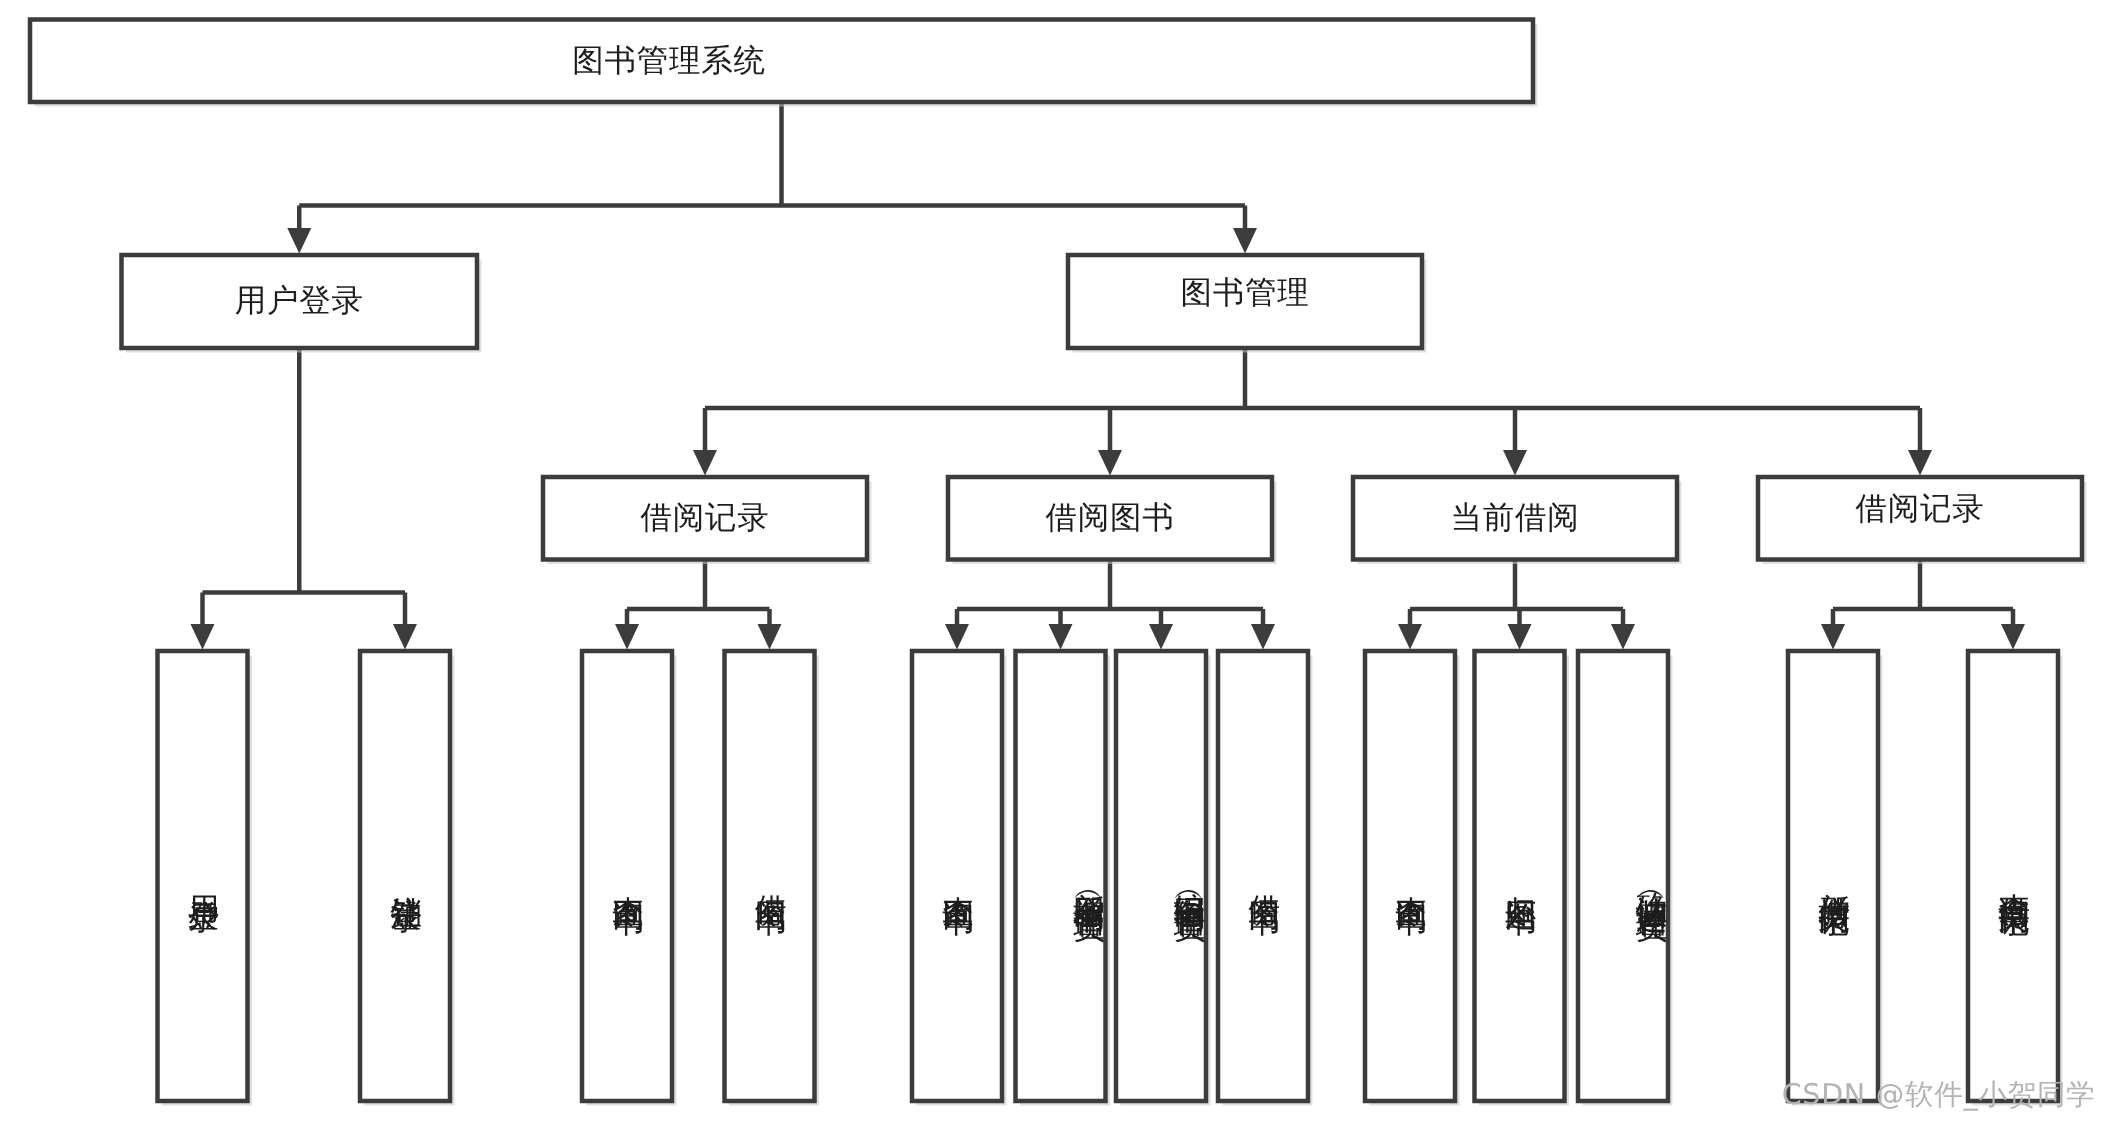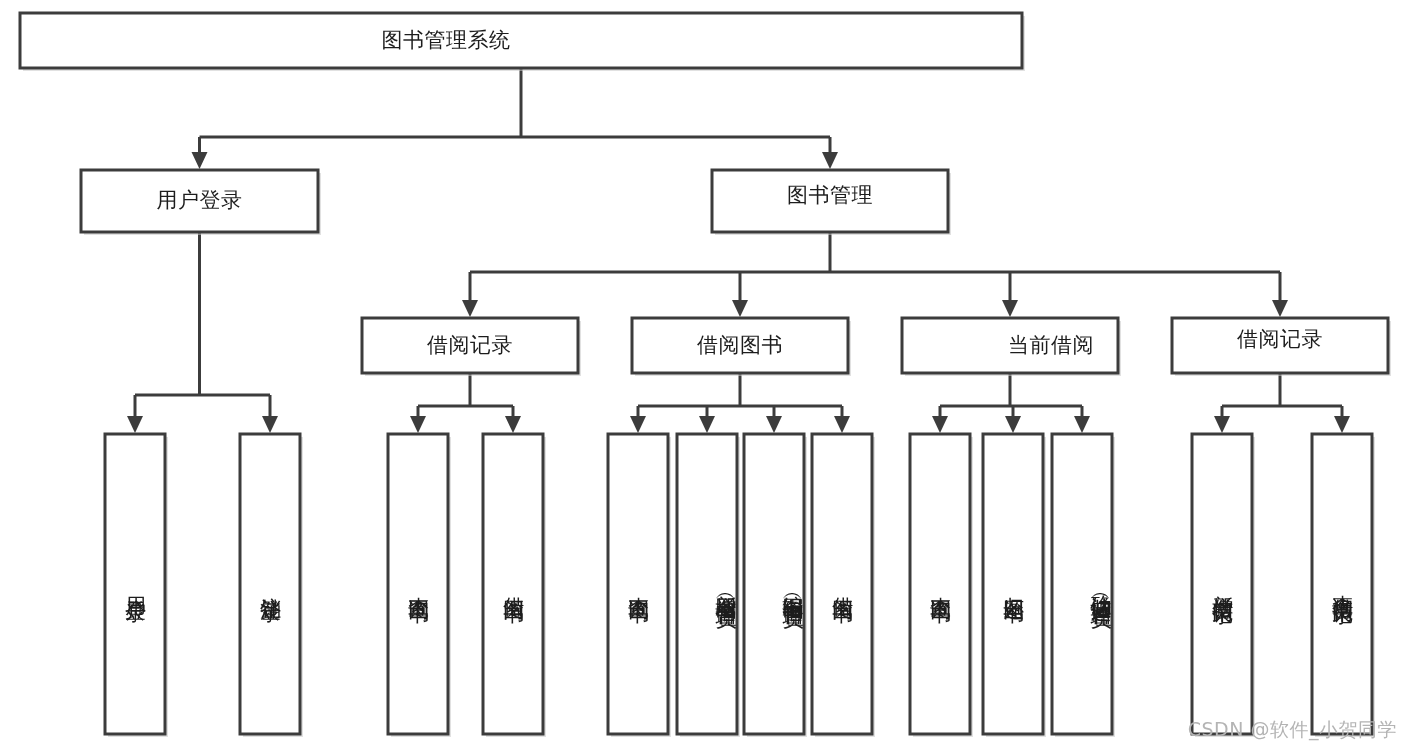--- a/index.html
+++ b/index.html
@@ -185,21 +185,21 @@
         <rect class="node-shadow" x="1315" y="437" width="60" height="300"></rect>
         <rect class="node-box" x="1312" y="434" width="60" height="300"></rect>
       </g>
   </svg>
   <div id="label-layer">
       <div class="node-label horizontal" style="left: 20px; top: 13px; width: 852px; height: 55px; text-align: right;">图书管理系统</div>
       <div class="node-label horizontal" style="left: 81px; top: 170px; width: 237px; height: 62px;">用户登录</div>
       <div class="node-label horizontal" style="left: 712px; top: 170px; width: 236px; height: 52px;">图书管理</div>
       <div class="node-label horizontal" style="left: 362px; top: 318px; width: 216px; height: 55px;">借阅记录</div>
       <div class="node-label horizontal" style="left: 632px; top: 318px; width: 216px; height: 55px;">借阅图书</div>
-      <div class="node-label horizontal" style="left: 902px; top: 318px; width: 216px; height: 55px; margin-left: 41px;">当前借阅</div>
+      <div class="node-label horizontal" style="left: 902px; top: 318px; width: 216px; height: 55px;">当前借阅</div>
       <div class="node-label horizontal" style="left: 1172px; top: 318px; width: 216px; height: 44px;">借阅记录</div>
       <div class="node-label vertical mid" style="left: 105px; top: 434px; width: 60px; height: 300px;">用户登录</div>
       <div class="node-label vertical mid" style="left: 240px; top: 434px; width: 60px; height: 300px;">注销登录</div>
       <div class="node-label vertical mid" style="left: 388px; top: 434px; width: 60px; height: 300px;">查询图书</div>
       <div class="node-label vertical mid" style="left: 483px; top: 434px; width: 60px; height: 300px;">借阅图书</div>
       <div class="node-label vertical mid" style="left: 608px; top: 434px; width: 60px; height: 300px;">查询图书</div>
       <div class="node-label vertical" style="left: 677px; top: 434px; width: 60px; height: 300px;">新增图书（管理员）</div>
       <div class="node-label vertical" style="left: 744px; top: 434px; width: 60px; height: 300px;">编辑图书（管理员）</div>
       <div class="node-label vertical mid" style="left: 812px; top: 434px; width: 60px; height: 300px;">借阅图书</div>
       <div class="node-label vertical mid" style="left: 910px; top: 434px; width: 60px; height: 300px;">查询图书</div>

